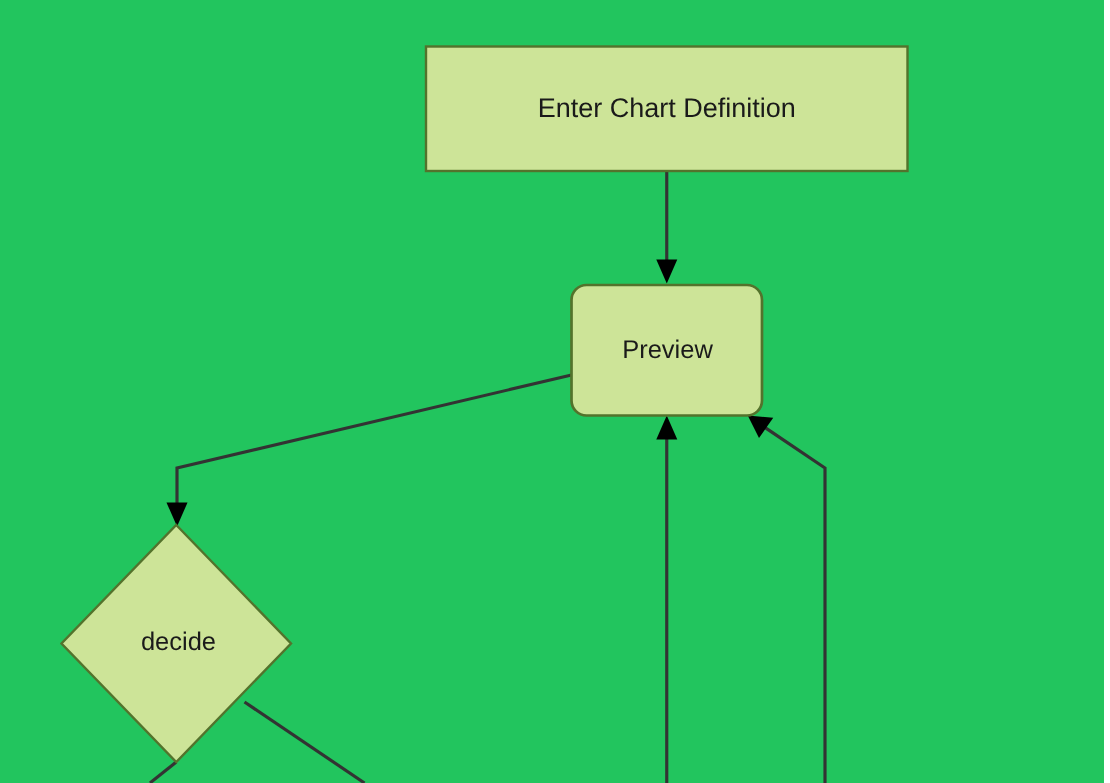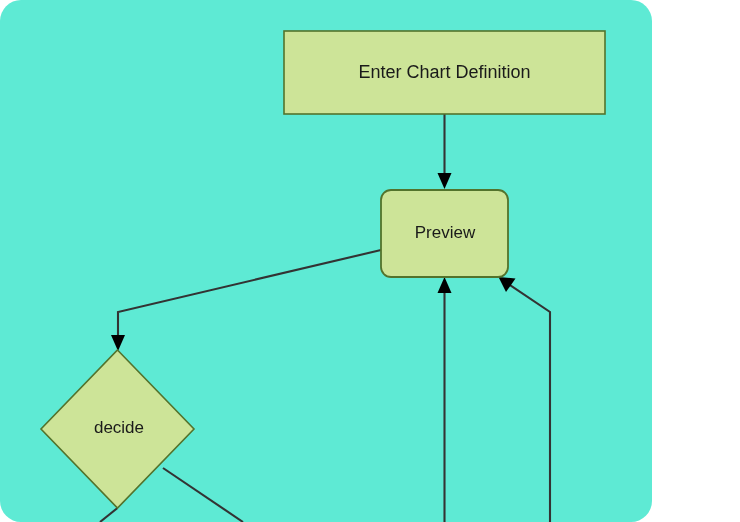--- a/index.html
+++ b/index.html
@@ -6,25 +6,24 @@
   html, body {
     margin: 0;
     padding: 0;
     background: #ffffff;
   }
   body {
     font-family: "Liberation Sans", sans-serif;
   }
   #canvas {
     position: relative;
-    width: 652px;
+    width: 736px;
     height: 522px;
-    background: #5eead4;
+    background: #22c55e;
     overflow: hidden;
-    border-radius: 21px;
   }
   #flow-svg {
     position: absolute;
     top: 0;
     left: 0;
     width: 740px;
     height: 522px;
     display: block;
   }
   .node-shape {

